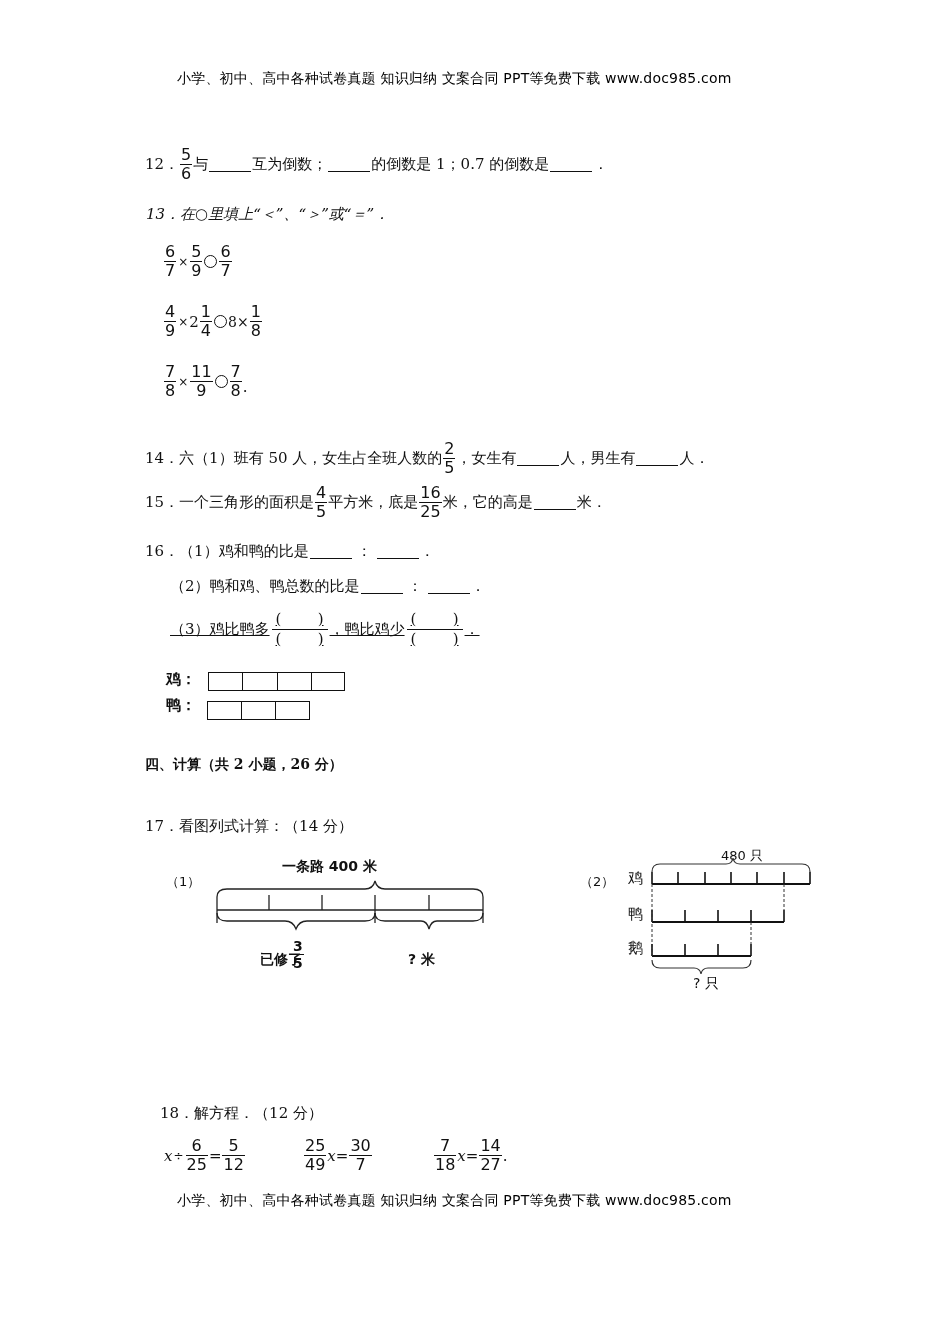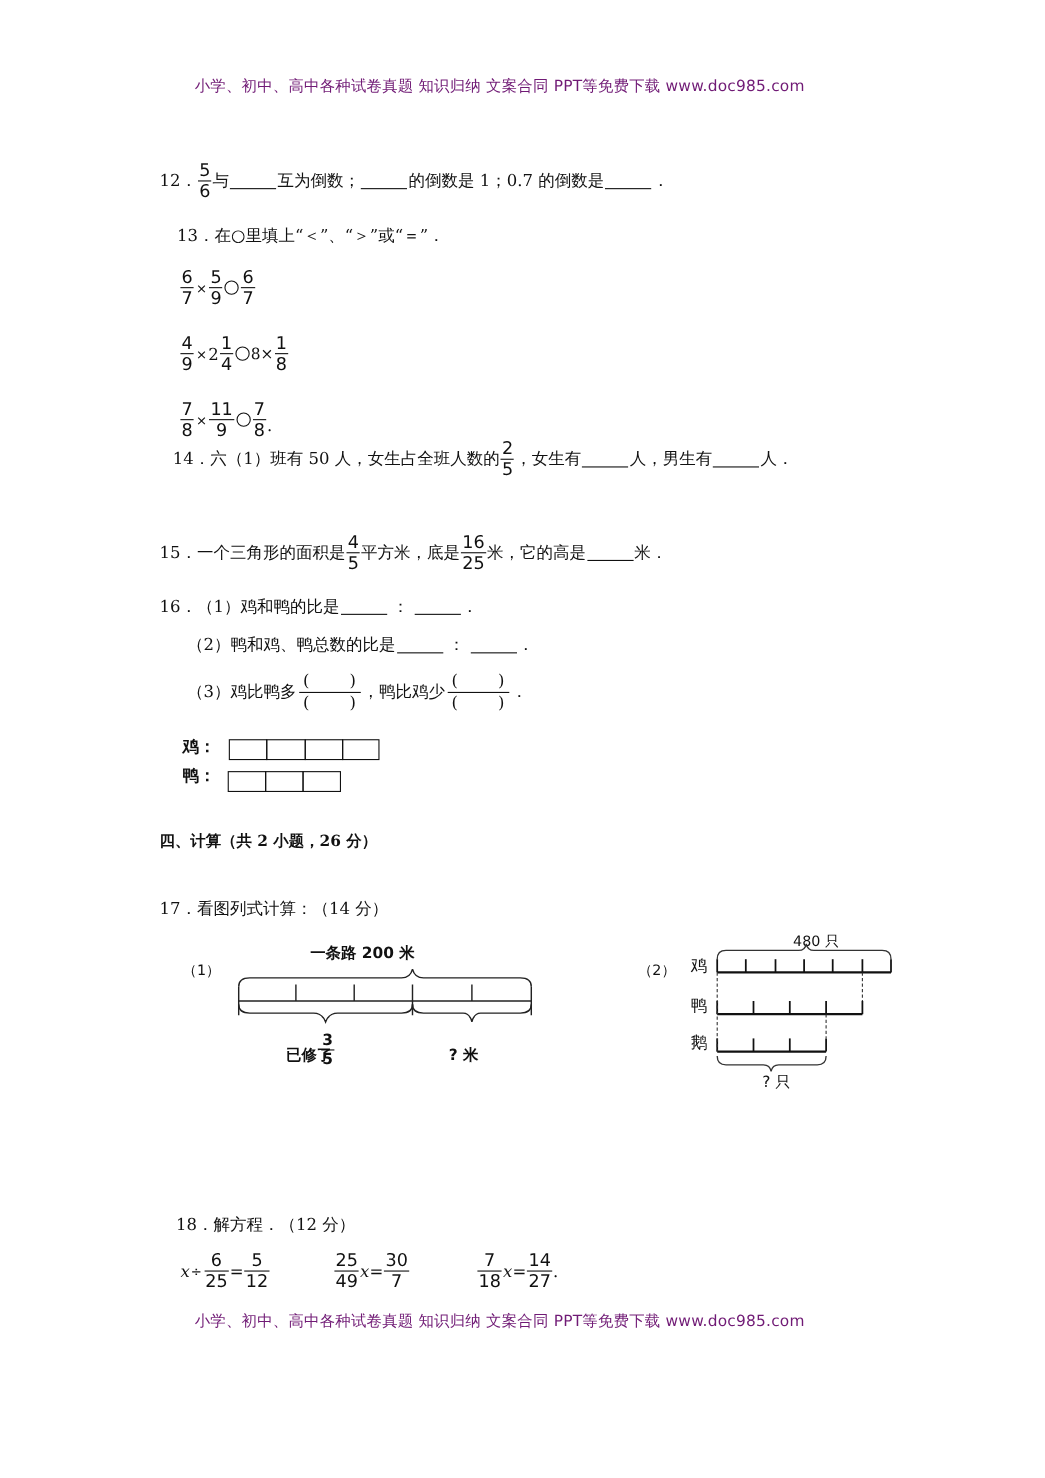--- a/index.html
+++ b/index.html
@@ -1,19 +1,19 @@
 <!DOCTYPE html>
 <html><head>
 <meta charset="utf-8">
 <style>
   html, body { margin: 0; padding: 0; background: #ffffff; }
   body { width: 950px; height: 1344px; position: relative; overflow: hidden;
          font-family: "DejaVu Serif", "Liberation Serif", serif; color: #111; }
   .abs { position: absolute; }
-  .banner { font-family: "DejaVu Sans", "Liberation Sans", sans-serif; font-size: 14px; color: #701a75; white-space: nowrap; letter-spacing: 0.2px; }
+  .banner { font-family: "DejaVu Sans", "Liberation Sans", sans-serif; font-size: 14px; color: #000000; white-space: nowrap; letter-spacing: 0.2px; }
   .line { font-size: 15px; white-space: nowrap; display: flex; align-items: center; }
   .frac { display: inline-flex; flex-direction: column; align-items: center; vertical-align: middle;
           font-family: "DejaVu Sans", "Liberation Sans", sans-serif; font-size: 16px; line-height: 18px; margin: 0 1px; }
   .frac .num { padding: 0 1px; }
   .frac .bar { border-top: 1.3px solid #111; align-self: stretch; }
   .frac .den { padding: 0 1px; }
   .blank { display: inline-block; width: 42px; border-bottom: 1.2px solid #111; height: 14px; margin: 0 1px; }
   .circle { display: inline-block; width: 11px; height: 11px; border: 1.2px solid #111; border-radius: 50%; margin: 0 1px; }
   .op { font-family: "DejaVu Sans", sans-serif; font-size: 12px; margin: 0 1px; }
   .pfrac { display: inline-flex; flex-direction: column; align-items: stretch; vertical-align: middle; font-size: 15px; line-height: 19px; width: 56px; margin: 0 2px; }
@@ -38,21 +38,21 @@
     </span>
   <span>与</span>
   <span class="blank"></span>
   <span>互为倒数；</span>
   <span class="blank"></span>
   <span>的倒数是 1；0.7 的倒数是</span>
   <span class="blank"></span>
   <span>．</span>
 </div>
 
-<div class="abs line" style="left:161px; top:205px;">
+<div class="abs line" style="left:146px; top:205px;font-style:italic;">
   <span>13．</span>
   <span>在○里填上“＜”、“＞”或“＝”．</span>
 </div>
 
 <div class="abs line" style="left:163px; top:243px;">
   <span class="frac">
       <span class="num">6</span>
       <span class="bar"></span>
       <span class="den">7</span>
     </span>
@@ -106,21 +106,21 @@
     </span>
   <span class="circle"></span>
   <span class="frac">
       <span class="num">7</span>
       <span class="bar"></span>
       <span class="den">8</span>
     </span>
   <span style="align-self:flex-end; margin-bottom:4px;">.</span>
 </div>
 
-<div class="abs line" style="left:145px; top:399px;margin-left:12px;">
+<div class="abs line" style="left:145px; top:440px;">
   <span>14．</span>
   <span>六（1）班有 50 人，女生占全班人数的</span>
   <span class="frac">
       <span class="num">2</span>
       <span class="bar"></span>
       <span class="den">5</span>
     </span>
   <span>，女生有</span>
   <span class="blank"></span>
   <span>人，男生有</span>
@@ -157,21 +157,21 @@
 </div>
 
 <div class="abs line" style="left:170px; top:577px;">
   <span>（2）鸭和鸡、鸭总数的比是</span>
   <span class="blank"></span>
   <span style="margin:0 4px;">：</span>
   <span class="blank"></span>
   <span>．</span>
 </div>
 
-<div class="abs line" style="left:170px; top:610px;">
+<div class="abs line" style="left:170px; top:610px;text-decoration:underline;">
   <span>（3）鸡比鸭多</span>
   <span class="pfrac">
     <span class="pr">
         <span>(</span>
         <span>)</span>
       </span>
     <span class="bar"></span>
     <span class="pr">
         <span>(</span>
         <span>)</span>
@@ -207,21 +207,21 @@
 </div>
 
 <div class="abs section" style="left:145px; top:756px;">四、计算（共 2 小题，26 分）</div>
 
 <div class="abs line" style="left:145px; top:817px;">
   <span>17．</span>
   <span>看图列式计算：（14 分）</span>
 </div>
 
 <div class="abs diag-label" style="left:166px; top:873px; font-weight:normal; font-size:13px;">（1）</div>
-<div class="abs diag-label" style="left:282px; top:858px;">一条路 200 米</div>
+<div class="abs diag-label" style="left:282px; top:858px;">一条路 400 米</div>
 <svg class="abs" style="left:205px; top:875px;" width="290" height="80">
 
   <path d="M12,22 Q12,14 22,14 L160,14 Q168,14 170,6 Q172,14 180,14 L268,14 Q278,14 278,22" fill="none" stroke="#222" stroke-width="1.3"></path>
 
   <line x1="12" y1="22" x2="12" y2="48" stroke="#222" stroke-width="1.3"></line>
   <line x1="278" y1="22" x2="278" y2="48" stroke="#222" stroke-width="1.3"></line>
   <line x1="12" y1="35" x2="278" y2="35" stroke="#222" stroke-width="1.3"></line>
   <line x1="64" y1="20" x2="64" y2="35" stroke="#222" stroke-width="1.3"></line>
   <line x1="117" y1="20" x2="117" y2="35" stroke="#222" stroke-width="1.3"></line>
   <line x1="170" y1="20" x2="170" y2="48" stroke="#222" stroke-width="1.3"></line>

